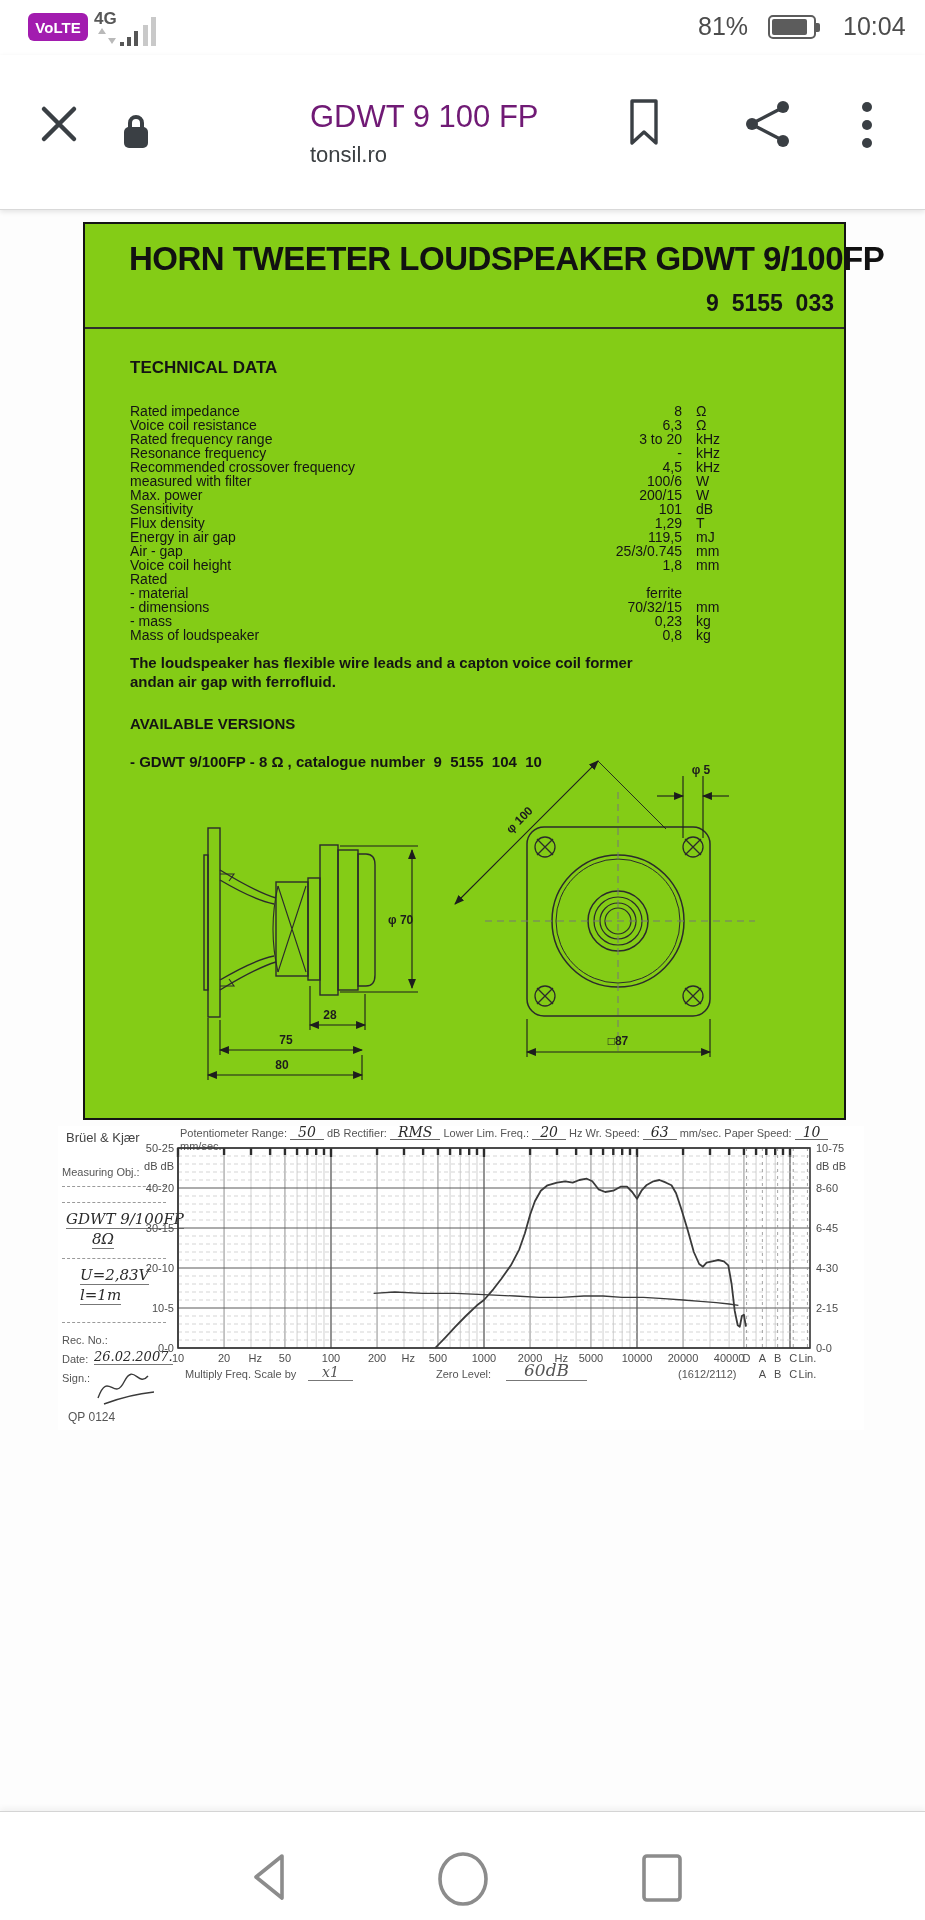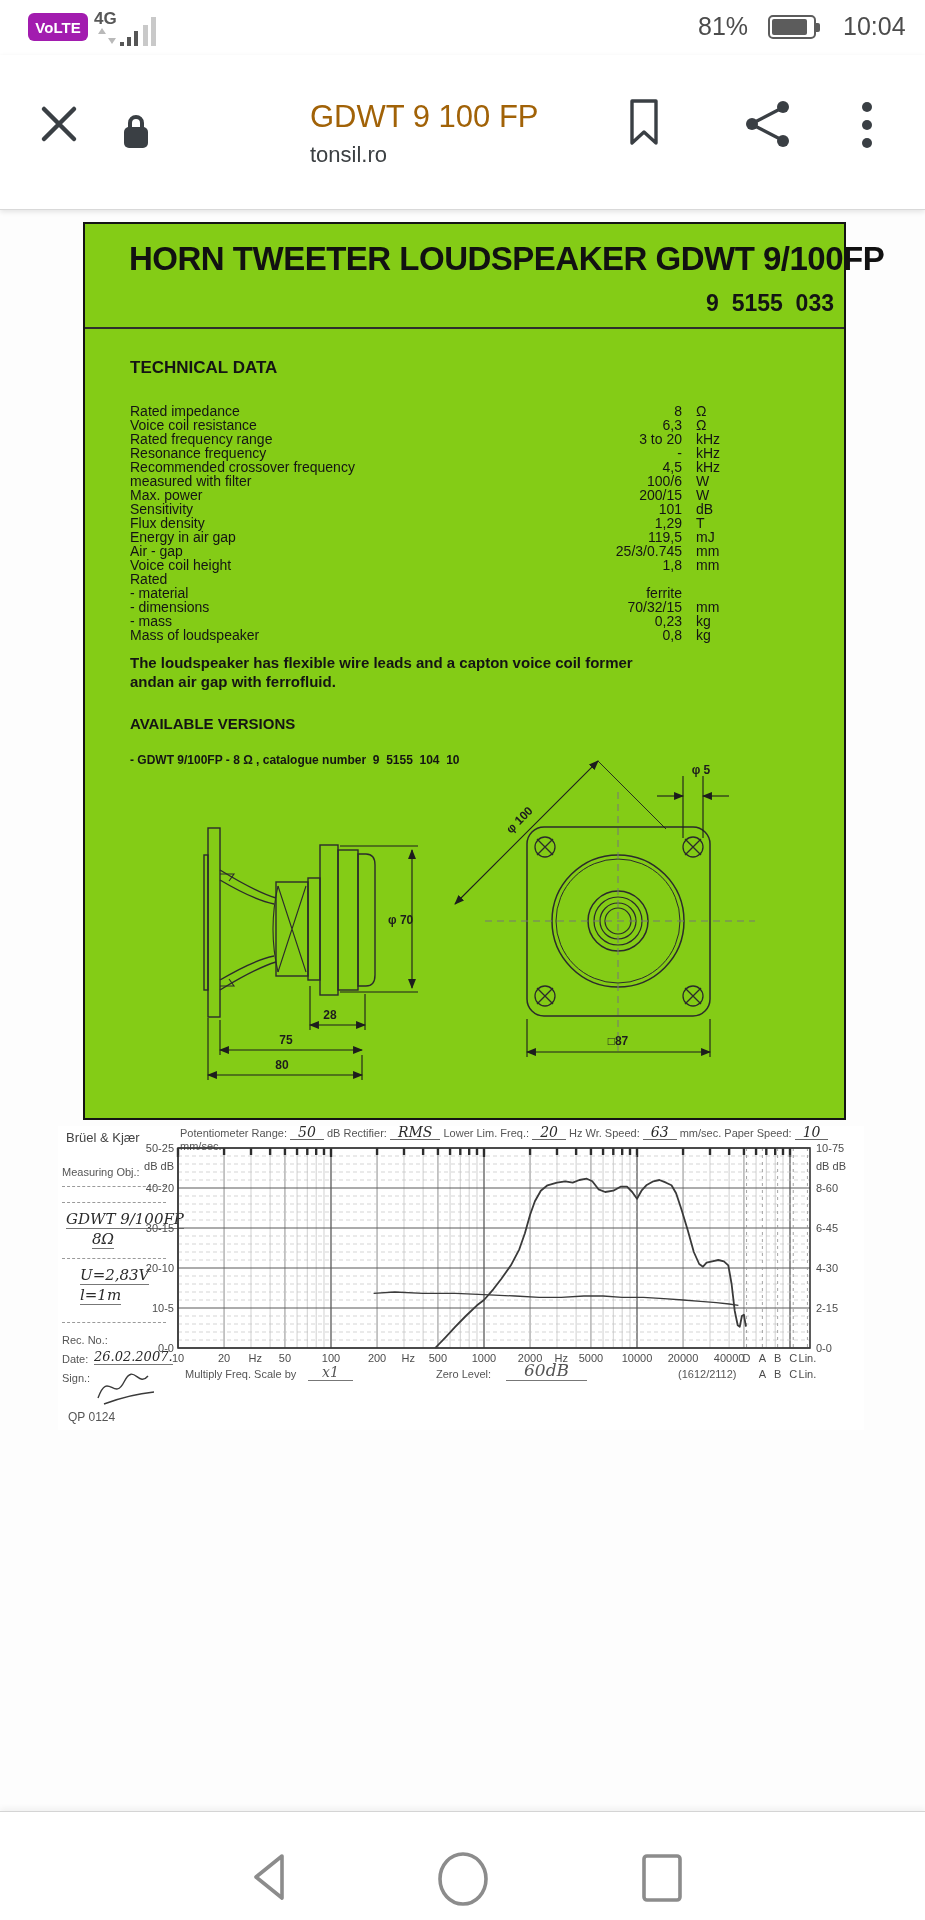--- a/index.html
+++ b/index.html
@@ -16,41 +16,41 @@
   .pct{left:698px;}
   .clock{left:843px;}
   .battery{position:absolute;left:768px;top:15px;width:48px;height:24px;border:2px solid #5c5c5c;
            border-radius:5px;box-sizing:border-box;}
   .battery .fill{position:absolute;left:2px;top:2px;bottom:2px;width:80%;background:#5c5c5c;border-radius:2px;}
   .battery .nub{position:absolute;right:-6px;top:6px;width:4px;height:9px;background:#5c5c5c;border-radius:0 2px 2px 0;}
 
   
   .browser-header{position:absolute;left:0;top:55px;width:925px;height:154px;background:#fff;
                   border-bottom:1px solid #d9d9d9;box-shadow:0 2px 5px rgba(0,0,0,.10);}
-  .bh-title{position:absolute;left:160px;top:24px;font-size:31px;color:#a16207;white-space:nowrap;}
+  .bh-title{position:absolute;left:160px;top:24px;font-size:31px;color:#701a75;white-space:nowrap;}
   .bh-domain{position:absolute;left:160px;top:67px;font-size:22px;color:#3c4043;}
   .icon-btn{position:absolute;}
   .bh-title-wrap{position:absolute;left:150px;top:20px;width:420px;height:110px;}
 
   
   .doc-page{position:absolute;left:83px;top:222px;width:763px;height:898px;background:#84cc16;
             border:2px solid #141414;box-sizing:border-box;color:#141414;}
   .doc-title{position:absolute;left:44px;top:16px;font-size:33px;font-weight:bold;
              letter-spacing:-0.5px;white-space:nowrap;color:#111;}
   .doc-code{position:absolute;right:10px;top:66px;font-size:23px;font-weight:bold;white-space:pre;}
   .doc-rule{position:absolute;left:0;right:0;top:103px;border-top:2px solid #2e2e2e;}
   .sec-head{position:absolute;font-weight:bold;font-size:17px;}
   .specs{position:absolute;left:45px;top:180px;width:616px;font-size:14px;line-height:14px;}
   .spec-row{display:flex;}
   .spec-row .lab{flex:1;}
   .spec-row .val{width:112px;text-align:right;white-space:pre;}
   .spec-row .unit{width:50px;padding-left:14px;}
   .doc-para{position:absolute;left:45px;top:429px;width:580px;font-size:15px;font-weight:bold;line-height:19px;}
   .sec-ver{position:absolute;left:45px;top:491px;font-size:15px;font-weight:bold;}
-  .ver-line{position:absolute;left:45px;top:529px;font-size:12px;font-weight:bold;white-space:pre;}
+  .ver-line{position:absolute;left:45px;top:529px;font-size:15px;font-weight:bold;white-space:pre;}
   .drw{position:absolute;}
   .drw .dim{font-size:12px;font-weight:bold;fill:#1d1d1d;font-family:"Liberation Sans",sans-serif;}
 
   
   .chart{position:absolute;left:58px;top:1126px;width:806px;height:304px;background:#fff;color:#4c4c4c;}
   .hand{font-family:"DejaVu Serif",serif;font-style:italic;color:#2a2a2a;}
   .ch-brand{position:absolute;left:8px;top:4px;font-size:13px;color:#444;}
   .ch-fields{position:absolute;left:122px;top:0px;font-size:11px;color:#555;}
   .ch-fields .fv{border-bottom:1px solid #666;padding:0 8px;font-size:14px;line-height:13px;display:inline-block;}
   .sidebar-line{position:absolute;left:4px;width:104px;border-bottom:1px dashed #9a9a9a;}

